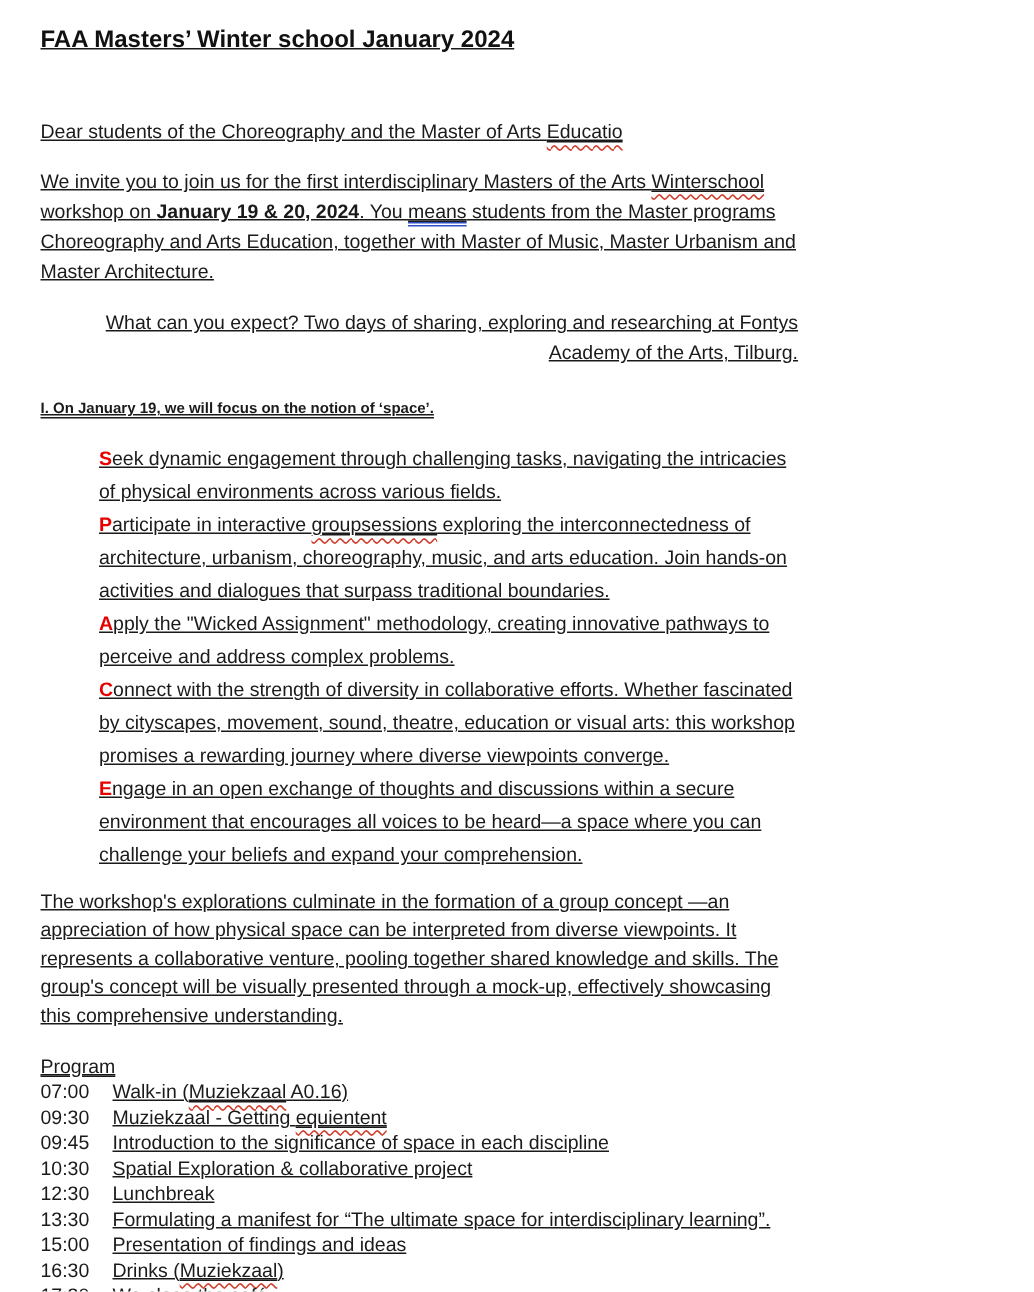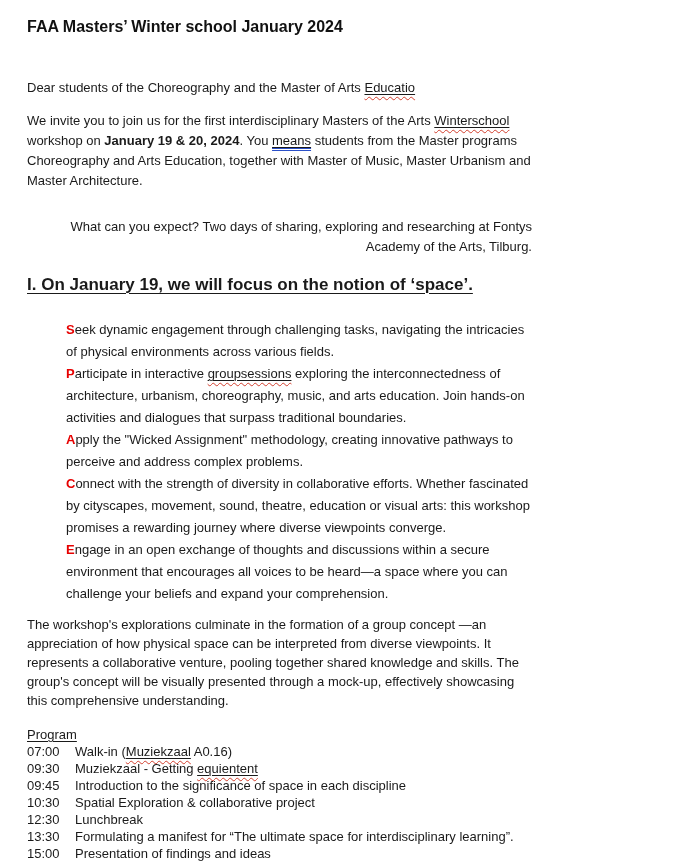--- a/index.html
+++ b/index.html
@@ -12,40 +12,41 @@
   }
   .page {
     box-sizing: border-box;
     width: 575px;
     height: 861px;
     padding: 16px 43px 0 27px;
     font-family: "Liberation Sans", sans-serif;
     font-size: 13px;
     color: #1a1a1a;
     background: #ffffff;
+    text-decoration: underline;
   }
   h1.doc-title {
     font-size: 16px;
     line-height: 22px;
     font-weight: bold;
     margin: 0 0 40px 0;
     color: #111111;
   }
   p { margin: 0; }
   .salutation { line-height: 20px; margin-bottom: 13px; }
-  .p-invite { line-height: 20px; margin-bottom: 26px; }
+  .p-invite { line-height: 20px; margin-bottom: 14px; }
   .p-expect { line-height: 20px; margin-bottom: 18px; text-align: right; }
   h2.section-heading {
-    font-size: 17px;
+    font-size: 10px;
     line-height: 20px;
     font-weight: bold;
     text-decoration: underline;
     text-decoration-thickness: 1px;
     text-underline-offset: 3px;
-    margin: 0 0 24px 0;
+    margin: 0 0 12px 0;
     color: #1a1a1a;
   }
   .space-block { margin-bottom: 10px; margin-left: 39px; }
   .space-block p { line-height: 22px; }
   .initial-red { color: #e60000; font-weight: bold; }
   .p-workshop { line-height: 19px; margin-bottom: 16px; }
   .bold { font-weight: bold; }
   
   .ul {
     text-decoration: underline;

